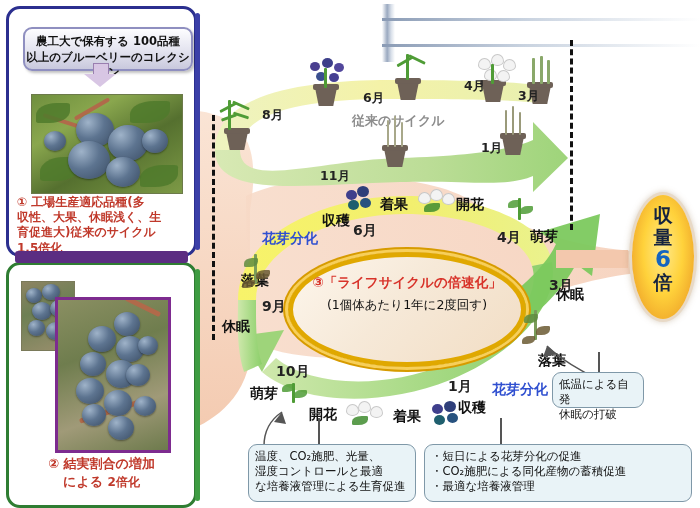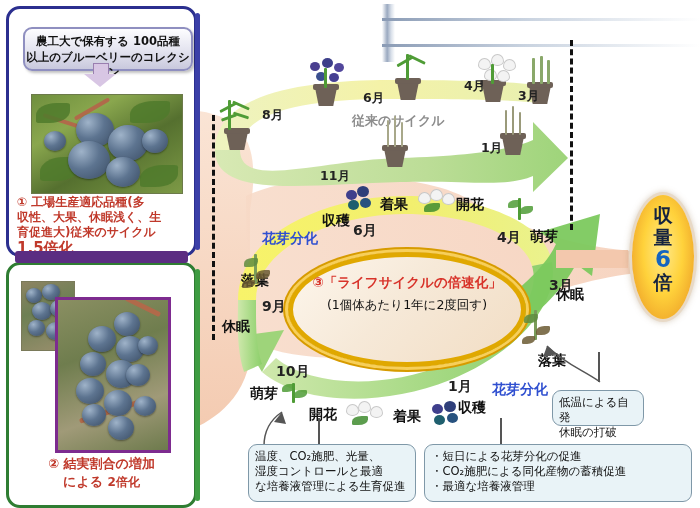--- a/index.html
+++ b/index.html
@@ -74,21 +74,21 @@
   }
   .berry{position:absolute;border-radius:50%;
     background:radial-gradient(circle at 32% 28%,#9fb3c9,#5d7490 45%,#3b4d64 100%);
     box-shadow:0 1px 2px rgba(0,0,0,.4);}
   .leafsh{position:absolute;border-radius:60% 10% 60% 10%;background:#4f7a2c;opacity:.85;}
   .stemsh{position:absolute;background:#b06a4a;border-radius:2px;}
   .cap1{
     position:absolute;left:8px;top:186px;width:170px;
     font-size:12px;font-weight:bold;color:#c0392b;line-height:15px;text-align:left;
   }
-  .cap1 .big{font-size:15px;display:block;margin-top:1px;}
+  .cap1 .big{font-size:12px;display:block;margin-top:1px;}
 
   
   .panel2{
     position:absolute;left:6px;top:262px;width:185px;height:240px;
     border:3px solid #2f7d32;border-radius:14px;background:#ffffff;
   }
   .panel2::after{
     content:"";position:absolute;right:-6px;top:4px;bottom:4px;width:5px;
     background:#3e9c42;border-radius:4px;
   }
@@ -498,21 +498,21 @@
       <span class="six">6</span><br>
       <span>倍</span>
     </div>
   </div>
 
   <div class="leader" style="left:598px;top:352px;height:30px;"></div>
   <svg class="abs" style="left:505px;top:330px;width:100px;height:56px;">
     <path d="M95,52 C78,40 60,34 42,16" stroke="#555" stroke-width="1.5" fill="none"></path>
     <path d="M42,16 L52,24 L38,27 Z" fill="#555"></path>
   </svg>
-  <div class="callout nosel" style="left:552px;top:390px;width:92px;height:36px;">
+  <div class="callout nosel" style="left:552px;top:372px;width:92px;height:36px;">
     <div>低温による自発</div>
     <div>休眠の打破</div>
   </div>
 
   <div class="leader" style="left:318px;top:418px;height:26px;"></div>
   <svg class="abs" style="left:258px;top:410px;width:70px;height:40px;">
     <path d="M6,36 C6,20 12,10 24,2" stroke="#555" stroke-width="1.5" fill="none"></path>
     <path d="M24,2 L16,12 L28,14 Z" fill="#555"></path>
   </svg>
   <div class="callout nosel" style="left:248px;top:444px;width:168px;height:58px;">

